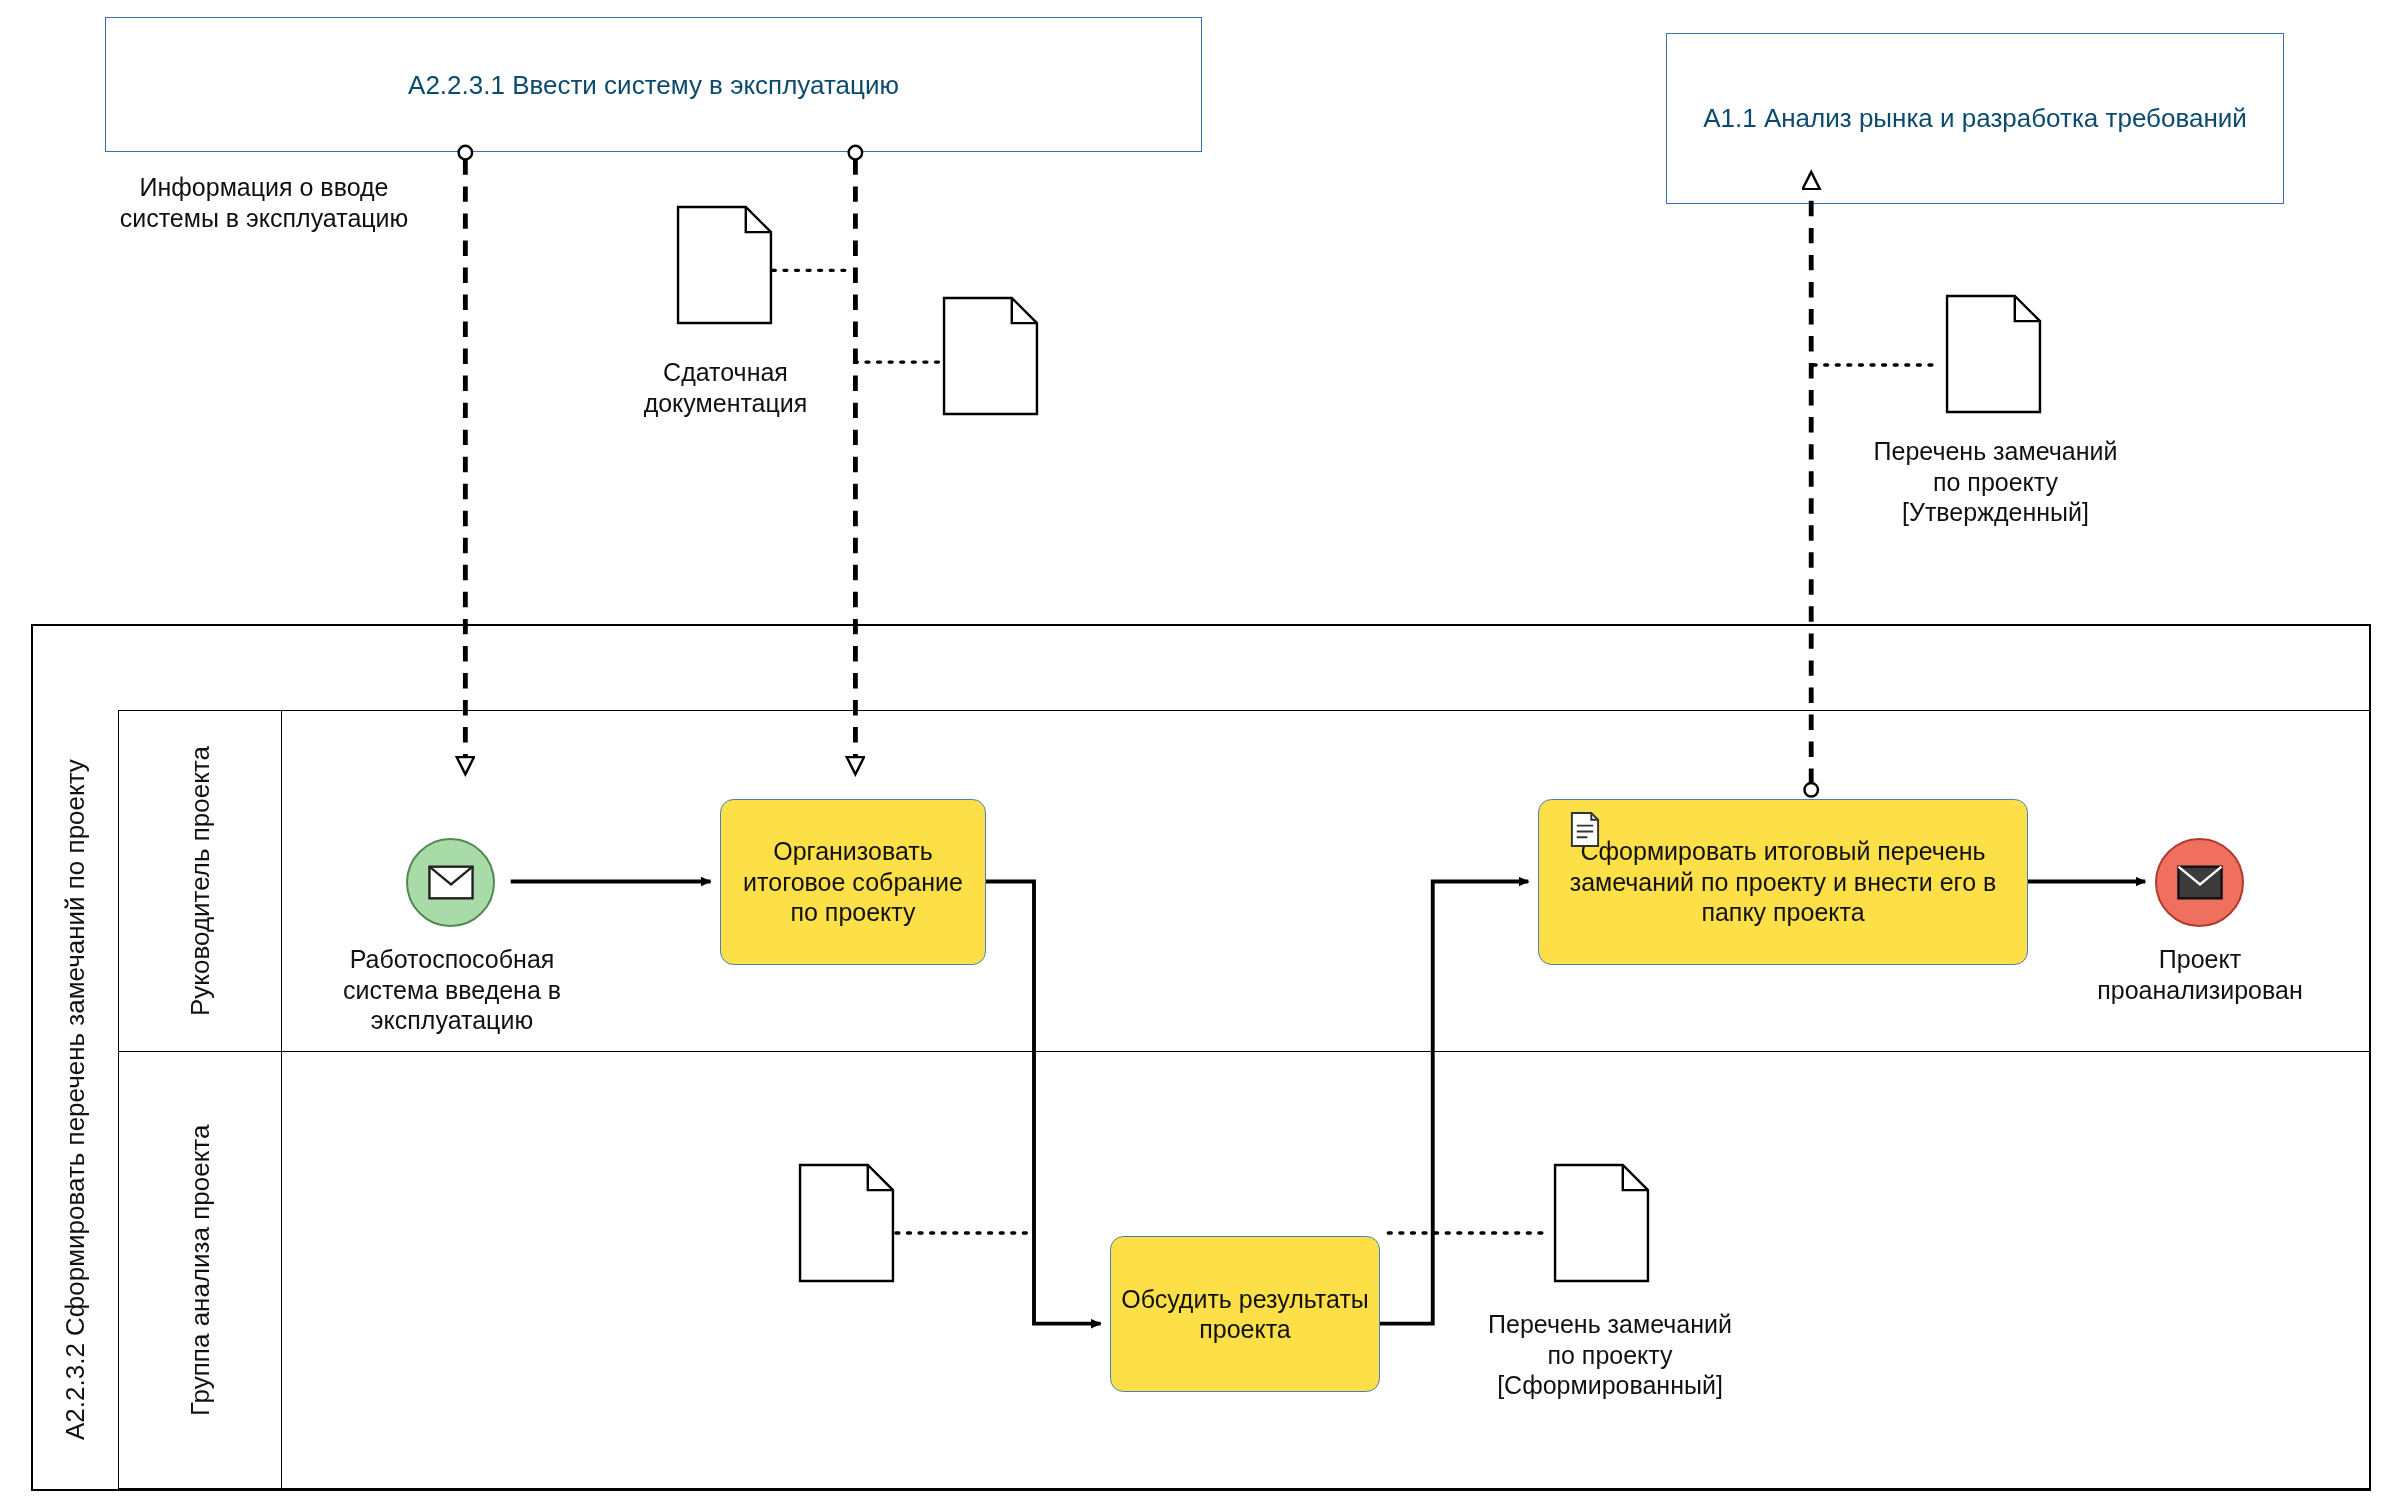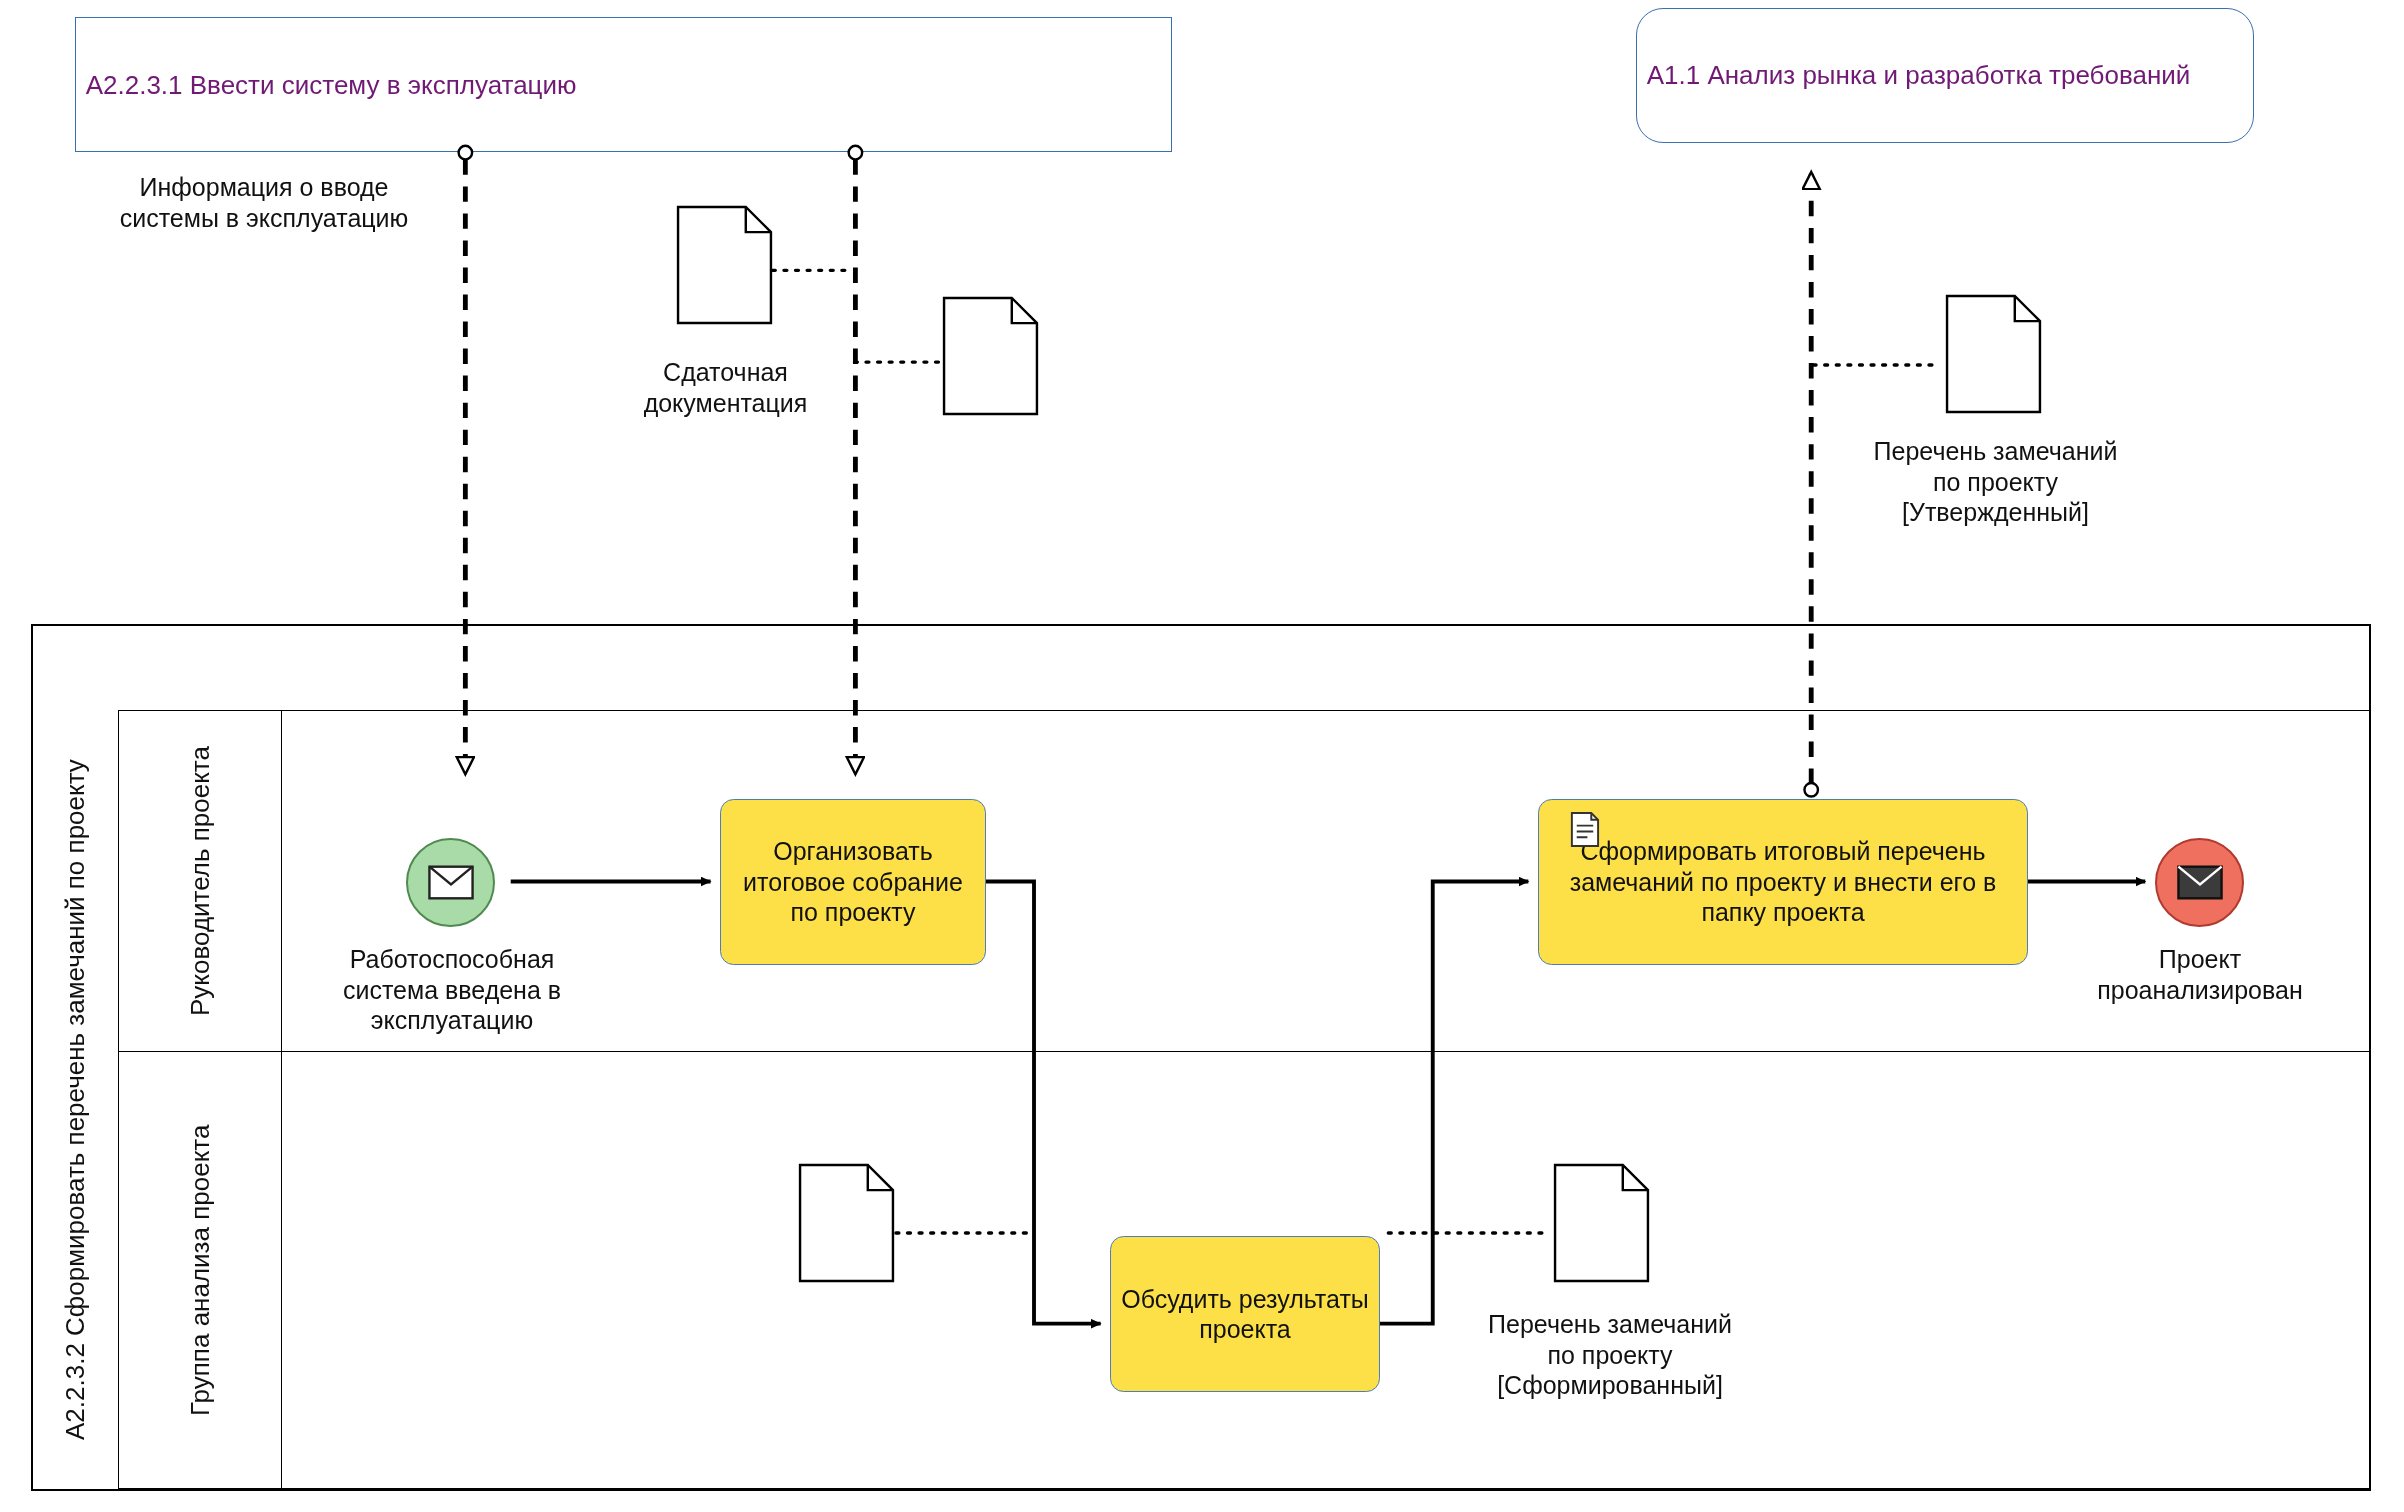--- a/index.html
+++ b/index.html
@@ -29,25 +29,27 @@
     border: 1.9px solid #000000;
     background: #ffffff;
   }
   .ext-box {
     position: absolute;
     box-sizing: border-box;
     border: 1.9px solid #3a6fb0;
     background: #ffffff;
     display: flex;
     align-items: center;
+    justify-content: center;
     text-align: center;
     font-size: 26px;
-    color: #701a75;
+    color: #0c4a6e;
     line-height: 1.25;
     padding: 3.9px 9.7px;
+    margin-left: 30px;
   }
   .vlabel {
     position: absolute;
     display: flex;
     align-items: center;
     justify-content: center;
     text-align: center;
     writing-mode: vertical-rl;
     transform: rotate(180deg);
     font-size: 26px;
@@ -111,21 +113,21 @@
 </style>
 </head>
 <body>
 
 <div id="canvas">
 
   <div class="ext-box" style="left:75px; top:17.4px; width:1097px; height:135px;">
     <span>A2.2.3.1 Ввести систему в эксплуатацию</span>
   </div>
 
-  <div class="ext-box" style="left:1636px; top:8px; width:618px; height:135px;border-radius:27px;">
+  <div class="ext-box" style="left:1636px; top:33px; width:618px; height:171px;">
     <span>A1.1 Анализ рынка и разработка требований</span>
   </div>
 
   <div class="pool-box" style="left:31px; top:624px; width:2340px; height:867px;"></div>
 
   <div class="vlabel" style="left:33px; top:710px; width:85px; height:780px;">
     <span>A2.2.3.2 Сформировать перечень замечаний по проекту</span>
   </div>
 
   <div class="lane-box" style="left:118px; top:710px; width:2252px; height:342px;"></div>

